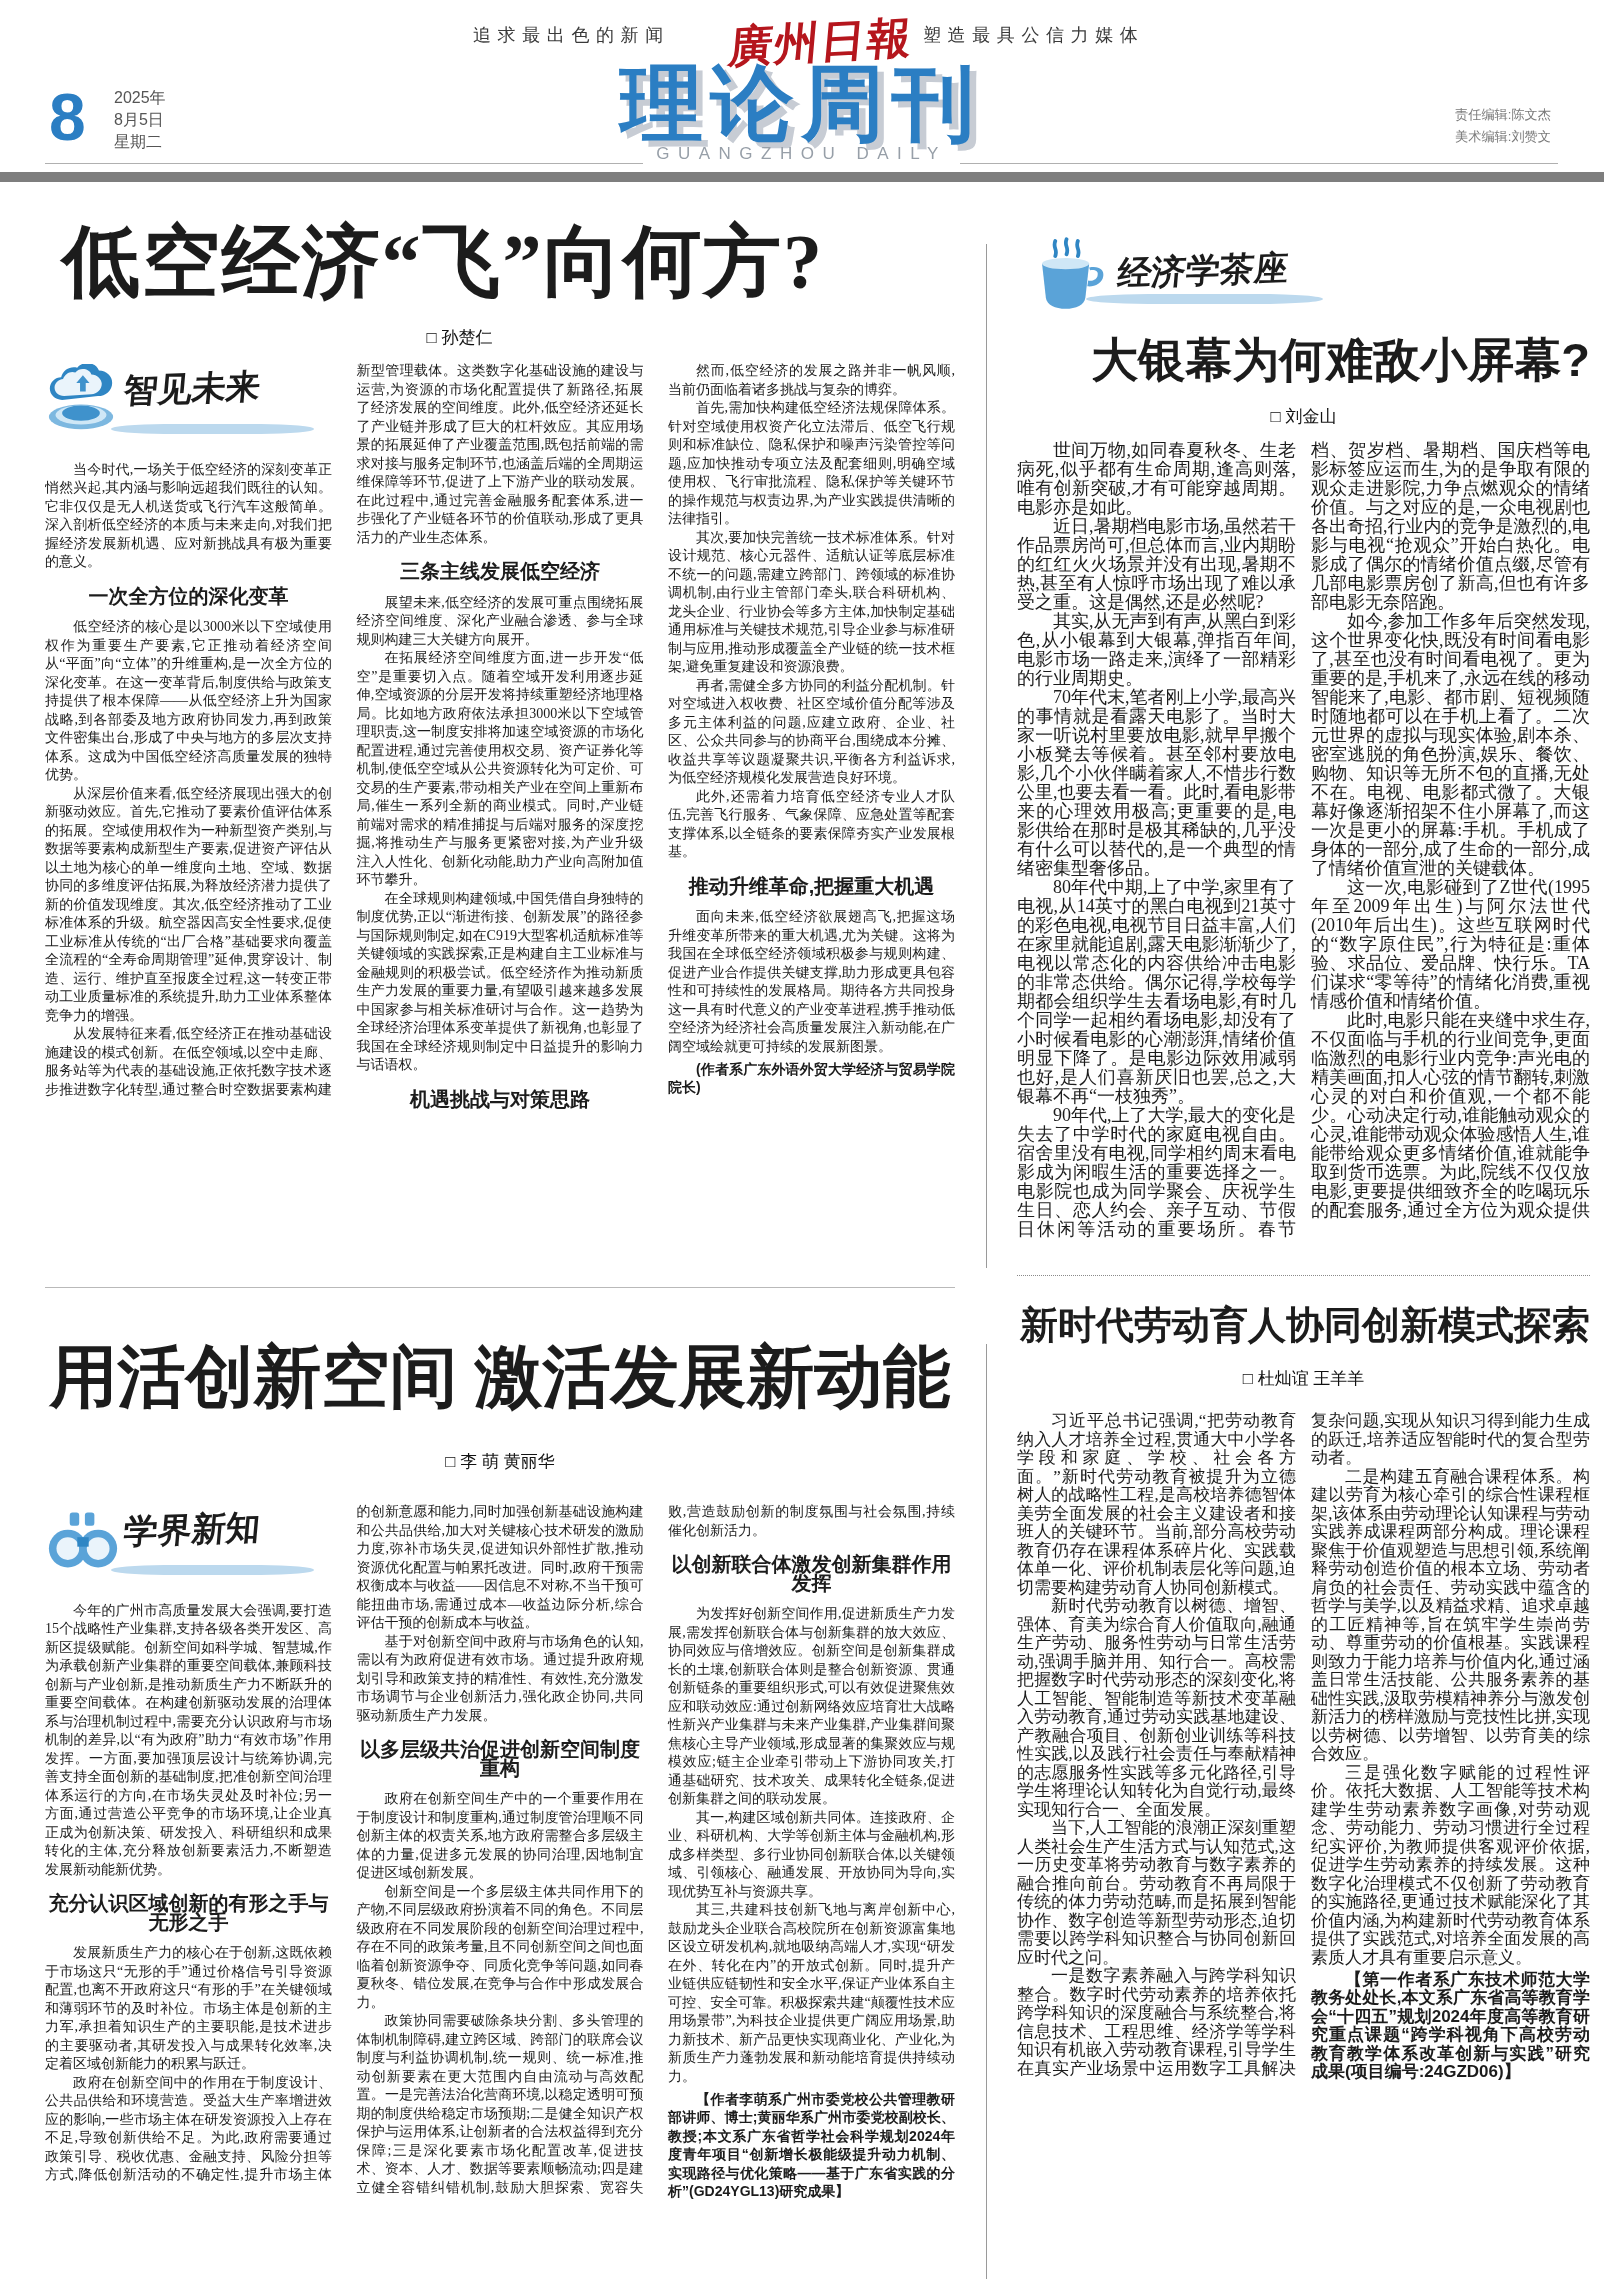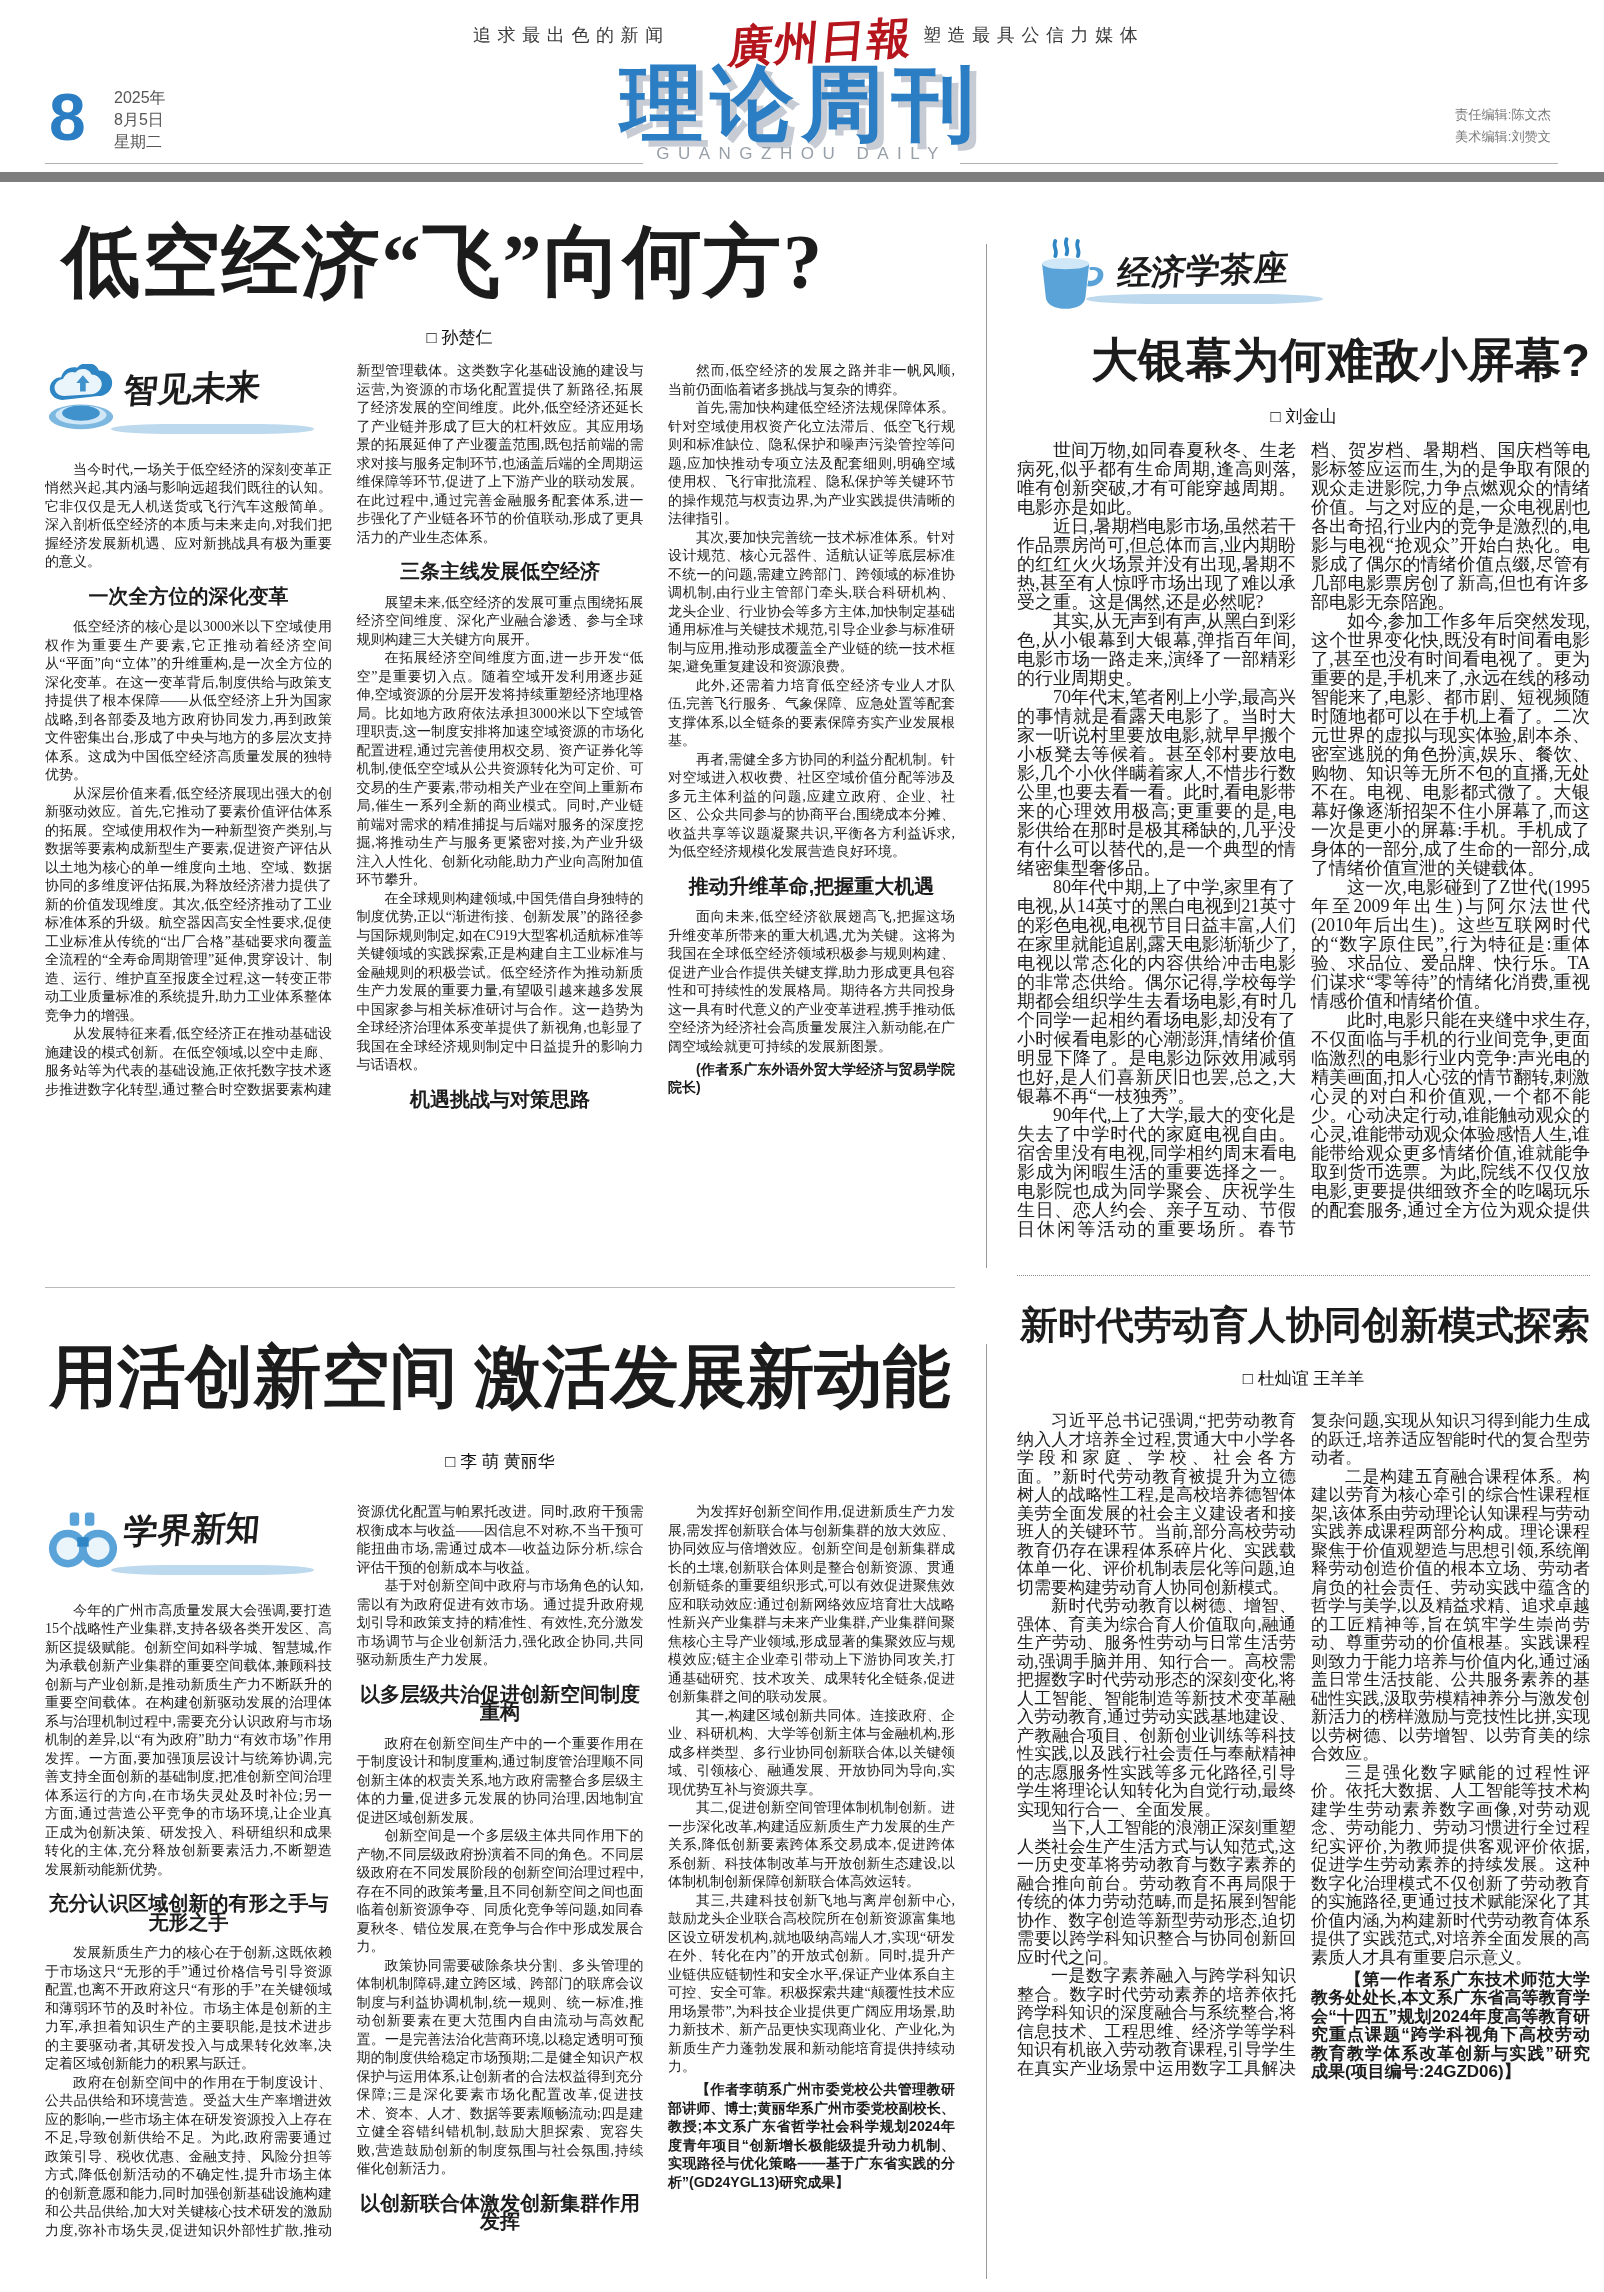--- a/index.html
+++ b/index.html
@@ -110,22 +110,22 @@
       <p>从深层价值来看,低空经济展现出强大的创新驱动效应。首先,它推动了要素价值评估体系的拓展。空域使用权作为一种新型资产类别,与数据等要素构成新型生产要素,促进资产评估从以土地为核心的单一维度向土地、空域、数据协同的多维度评估拓展,为释放经济潜力提供了新的价值发现维度。其次,低空经济推动了工业标准体系的升级。航空器因高安全性要求,促使工业标准从传统的“出厂合格”基础要求向覆盖全流程的“全寿命周期管理”延伸,贯穿设计、制造、运行、维护直至报废全过程,这一转变正带动工业质量标准的系统提升,助力工业体系整体竞争力的增强。</p>
       <p>从发展特征来看,低空经济正在推动基础设施建设的模式创新。在低空领域,以空中走廊、服务站等为代表的基础设施,正依托数字技术逐步推进数字化转型,通过整合时空数据要素构建新型管理载体。这类数字化基础设施的建设与运营,为资源的市场化配置提供了新路径,拓展了经济发展的空间维度。此外,低空经济还延长了产业链并形成了巨大的杠杆效应。其应用场景的拓展延伸了产业覆盖范围,既包括前端的需求对接与服务定制环节,也涵盖后端的全周期运维保障等环节,促进了上下游产业的联动发展。在此过程中,通过完善金融服务配套体系,进一步强化了产业链各环节的价值联动,形成了更具活力的产业生态体系。</p>
       <h3>三条主线发展低空经济</h3>
       <p>展望未来,低空经济的发展可重点围绕拓展经济空间维度、深化产业融合渗透、参与全球规则构建三大关键方向展开。</p>
       <p>在拓展经济空间维度方面,进一步开发“低空”是重要切入点。随着空域开发利用逐步延伸,空域资源的分层开发将持续重塑经济地理格局。比如地方政府依法承担3000米以下空域管理职责,这一制度安排将加速空域资源的市场化配置进程,通过完善使用权交易、资产证券化等机制,使低空空域从公共资源转化为可定价、可交易的生产要素,带动相关产业在空间上重新布局,催生一系列全新的商业模式。同时,产业链前端对需求的精准捕捉与后端对服务的深度挖掘,将推动生产与服务更紧密对接,为产业升级注入人性化、创新化动能,助力产业向高附加值环节攀升。</p>
       <p>在全球规则构建领域,中国凭借自身独特的制度优势,正以“渐进衔接、创新发展”的路径参与国际规则制定,如在C919大型客机适航标准等关键领域的实践探索,正是构建自主工业标准与金融规则的积极尝试。低空经济作为推动新质生产力发展的重要力量,有望吸引越来越多发展中国家参与相关标准研讨与合作。这一趋势为全球经济治理体系变革提供了新视角,也彰显了我国在全球经济规则制定中日益提升的影响力与话语权。</p>
       <h3>机遇挑战与对策思路</h3>
       <p>然而,低空经济的发展之路并非一帆风顺,当前仍面临着诸多挑战与复杂的博弈。</p>
       <p>首先,需加快构建低空经济法规保障体系。针对空域使用权资产化立法滞后、低空飞行规则和标准缺位、隐私保护和噪声污染管控等问题,应加快推动专项立法及配套细则,明确空域使用权、飞行审批流程、隐私保护等关键环节的操作规范与权责边界,为产业实践提供清晰的法律指引。</p>
       <p>其次,要加快完善统一技术标准体系。针对设计规范、核心元器件、适航认证等底层标准不统一的问题,需建立跨部门、跨领域的标准协调机制,由行业主管部门牵头,联合科研机构、龙头企业、行业协会等多方主体,加快制定基础通用标准与关键技术规范,引导企业参与标准研制与应用,推动形成覆盖全产业链的统一技术框架,避免重复建设和资源浪费。</p>
+      <p>再者,需健全多方协同的利益分配机制。针对空域进入权收费、社区空域价值分配等涉及多元主体利益的问题,应建立政府、企业、社区、公众共同参与的协商平台,围绕成本分摊、收益共享等议题凝聚共识,平衡各方利益诉求,为低空经济规模化发展营造良好环境。</p>
       <p>此外,还需着力培育低空经济专业人才队伍,完善飞行服务、气象保障、应急处置等配套支撑体系,以全链条的要素保障夯实产业发展根基。</p>
-      <p>再者,需健全多方协同的利益分配机制。针对空域进入权收费、社区空域价值分配等涉及多元主体利益的问题,应建立政府、企业、社区、公众共同参与的协商平台,围绕成本分摊、收益共享等议题凝聚共识,平衡各方利益诉求,为低空经济规模化发展营造良好环境。</p>
       <h3>推动升维革命,把握重大机遇</h3>
       <p>面向未来,低空经济欲展翅高飞,把握这场升维变革所带来的重大机遇,尤为关键。这将为我国在全球低空经济领域积极参与规则构建、促进产业合作提供关键支撑,助力形成更具包容性和可持续性的发展格局。期待各方共同投身这一具有时代意义的产业变革进程,携手推动低空经济为经济社会高质量发展注入新动能,在广阔空域绘就更可持续的发展新图景。</p>
       <p class="credit">(作者系广东外语外贸大学经济与贸易学院院长)</p>
     </div>
 
   <div class="banner a2banner" style="left:1027px;top:235px;width:530px;">
     <svg width="81" height="74" viewBox="0 0 86 78">
       <path d="M30 4c-3 8 3 8 0 16M42 2c-3 8 3 8 0 16M54 4c-3 8 3 8 0 16" stroke="#2f86c4" stroke-width="4" fill="none" stroke-linecap="round"></path>
       <path d="M16 28h50l-4 36c-1 8-10 12-21 12s-20-4-21-12z" fill="#5aa3d8"></path>
       <ellipse cx="41" cy="28" rx="25" ry="6" fill="#cfe7f6"></ellipse>
@@ -175,21 +175,20 @@
       <p>发展新质生产力的核心在于创新,这既依赖于市场这只“无形的手”通过价格信号引导资源配置,也离不开政府这只“有形的手”在关键领域和薄弱环节的及时补位。市场主体是创新的主力军,承担着知识生产的主要职能,是技术进步的主要驱动者,其研发投入与成果转化效率,决定着区域创新能力的积累与跃迁。</p>
       <p>政府在创新空间中的作用在于制度设计、公共品供给和环境营造。受益大生产率增进效应的影响,一些市场主体在研发资源投入上存在不足,导致创新供给不足。为此,政府需要通过政策引导、税收优惠、金融支持、风险分担等方式,降低创新活动的不确定性,提升市场主体的创新意愿和能力,同时加强创新基础设施构建和公共品供给,加大对关键核心技术研发的激励力度,弥补市场失灵,促进知识外部性扩散,推动资源优化配置与帕累托改进。同时,政府干预需权衡成本与收益——因信息不对称,不当干预可能扭曲市场,需通过成本—收益边际分析,综合评估干预的创新成本与收益。</p>
       <p>基于对创新空间中政府与市场角色的认知,需以有为政府促进有效市场。通过提升政府规划引导和政策支持的精准性、有效性,充分激发市场调节与企业创新活力,强化政企协同,共同驱动新质生产力发展。</p>
       <h3>以多层级共治促进创新空间制度重构</h3>
       <p>政府在创新空间生产中的一个重要作用在于制度设计和制度重构,通过制度管治理顺不同创新主体的权责关系,地方政府需整合多层级主体的力量,促进多元发展的协同治理,因地制宜促进区域创新发展。</p>
       <p>创新空间是一个多层级主体共同作用下的产物,不同层级政府扮演着不同的角色。不同层级政府在不同发展阶段的创新空间治理过程中,存在不同的政策考量,且不同创新空间之间也面临着创新资源争夺、同质化竞争等问题,如同春夏秋冬、错位发展,在竞争与合作中形成发展合力。</p>
       <p>政策协同需要破除条块分割、多头管理的体制机制障碍,建立跨区域、跨部门的联席会议制度与利益协调机制,统一规则、统一标准,推动创新要素在更大范围内自由流动与高效配置。一是完善法治化营商环境,以稳定透明可预期的制度供给稳定市场预期;二是健全知识产权保护与运用体系,让创新者的合法权益得到充分保障;三是深化要素市场化配置改革,促进技术、资本、人才、数据等要素顺畅流动;四是建立健全容错纠错机制,鼓励大胆探索、宽容失败,营造鼓励创新的制度氛围与社会氛围,持续催化创新活力。</p>
       <h3>以创新联合体激发创新集群作用发挥</h3>
       <p>为发挥好创新空间作用,促进新质生产力发展,需发挥创新联合体与创新集群的放大效应、协同效应与倍增效应。创新空间是创新集群成长的土壤,创新联合体则是整合创新资源、贯通创新链条的重要组织形式,可以有效促进聚焦效应和联动效应:通过创新网络效应培育壮大战略性新兴产业集群与未来产业集群,产业集群间聚焦核心主导产业领域,形成显著的集聚效应与规模效应;链主企业牵引带动上下游协同攻关,打通基础研究、技术攻关、成果转化全链条,促进创新集群之间的联动发展。</p>
       <p>其一,构建区域创新共同体。连接政府、企业、科研机构、大学等创新主体与金融机构,形成多样类型、多行业协同创新联合体,以关键领域、引领核心、融通发展、开放协同为导向,实现优势互补与资源共享。</p>
-      <p>其二,促进创新空间管理体制机制创新。进一步深化改革,构建适应新质生产力发展的生产关系,降低创新要素跨体系交易成本,促进跨体系创新、科技体制改革与开放创新生态建设,以体制机制创新保障创新联合体高效运转。</p>
       <p>其三,共建科技创新飞地与离岸创新中心,鼓励龙头企业联合高校院所在创新资源富集地区设立研发机构,就地吸纳高端人才,实现“研发在外、转化在内”的开放式创新。同时,提升产业链供应链韧性和安全水平,保证产业体系自主可控、安全可靠。积极探索共建“颠覆性技术应用场景带”,为科技企业提供更广阔应用场景,助力新技术、新产品更快实现商业化、产业化,为新质生产力蓬勃发展和新动能培育提供持续动力。</p>
       <p class="credit">【作者李萌系广州市委党校公共管理教研部讲师、博士;黄丽华系广州市委党校副校长、教授;本文系广东省哲学社会科学规划2024年度青年项目“创新增长极能级提升动力机制、实现路径与优化策略——基于广东省实践的分析”(GD24YGL13)研究成果】</p>
     </div>
 
   <div class="abs t-sans" style="left:1017px;top:1300px;width:573px;font-size:38px;">新时代劳动育人协同创新模式探索</div>
   <div class="abs byline" style="left:1017px;top:1367px;width:573px;">□  杜灿谊  王羊羊</div>
 
   <div class="abs body a4body" style="left:1017px;top:1412px;width:573px;height:869px;">
       <p>习近平总书记强调,“把劳动教育纳入人才培养全过程,贯通大中小学各学段和家庭、学校、社会各方面。”新时代劳动教育被提升为立德树人的战略性工程,是高校培养德智体美劳全面发展的社会主义建设者和接班人的关键环节。当前,部分高校劳动教育仍存在课程体系碎片化、实践载体单一化、评价机制表层化等问题,迫切需要构建劳动育人协同创新模式。</p>
       <p>新时代劳动教育以树德、增智、强体、育美为综合育人价值取向,融通生产劳动、服务性劳动与日常生活劳动,强调手脑并用、知行合一。高校需把握数字时代劳动形态的深刻变化,将人工智能、智能制造等新技术变革融入劳动教育,通过劳动实践基地建设、产教融合项目、创新创业训练等科技性实践,以及践行社会责任与奉献精神的志愿服务性实践等多元化路径,引导学生将理论认知转化为自觉行动,最终实现知行合一、全面发展。</p>

